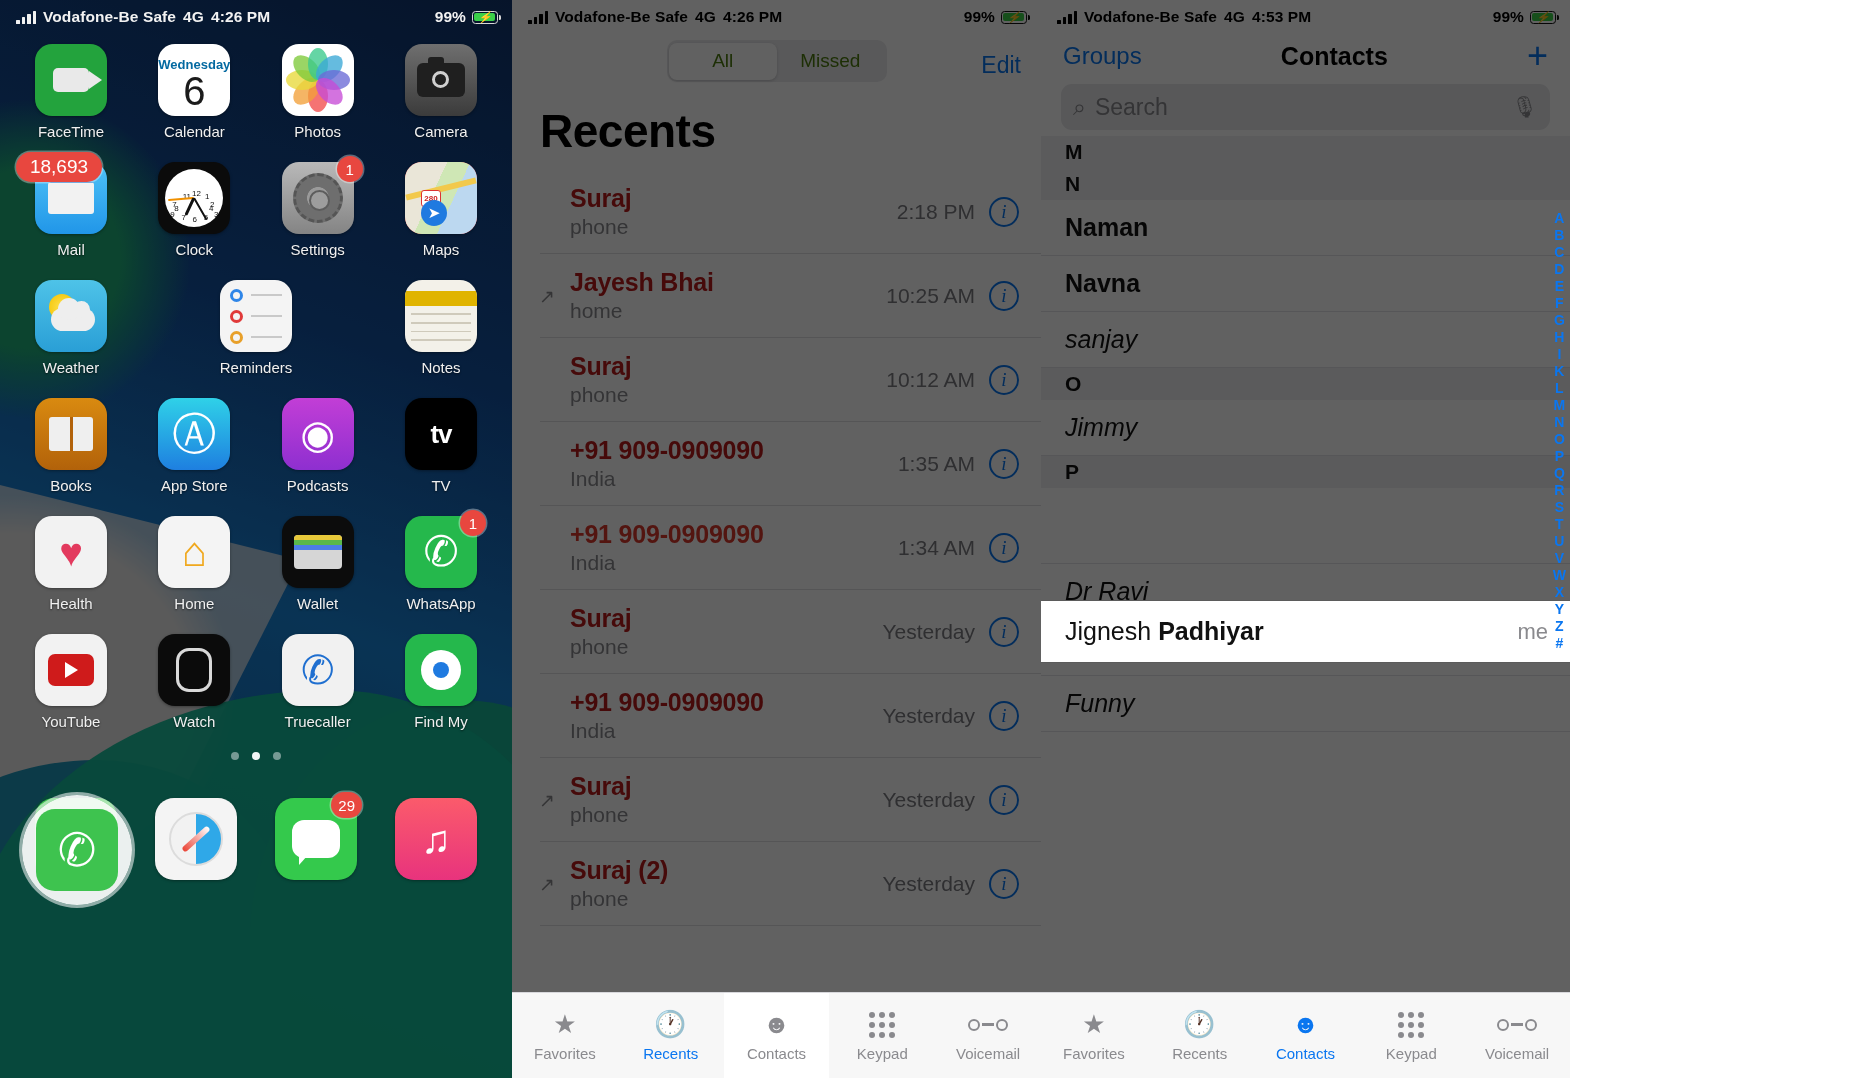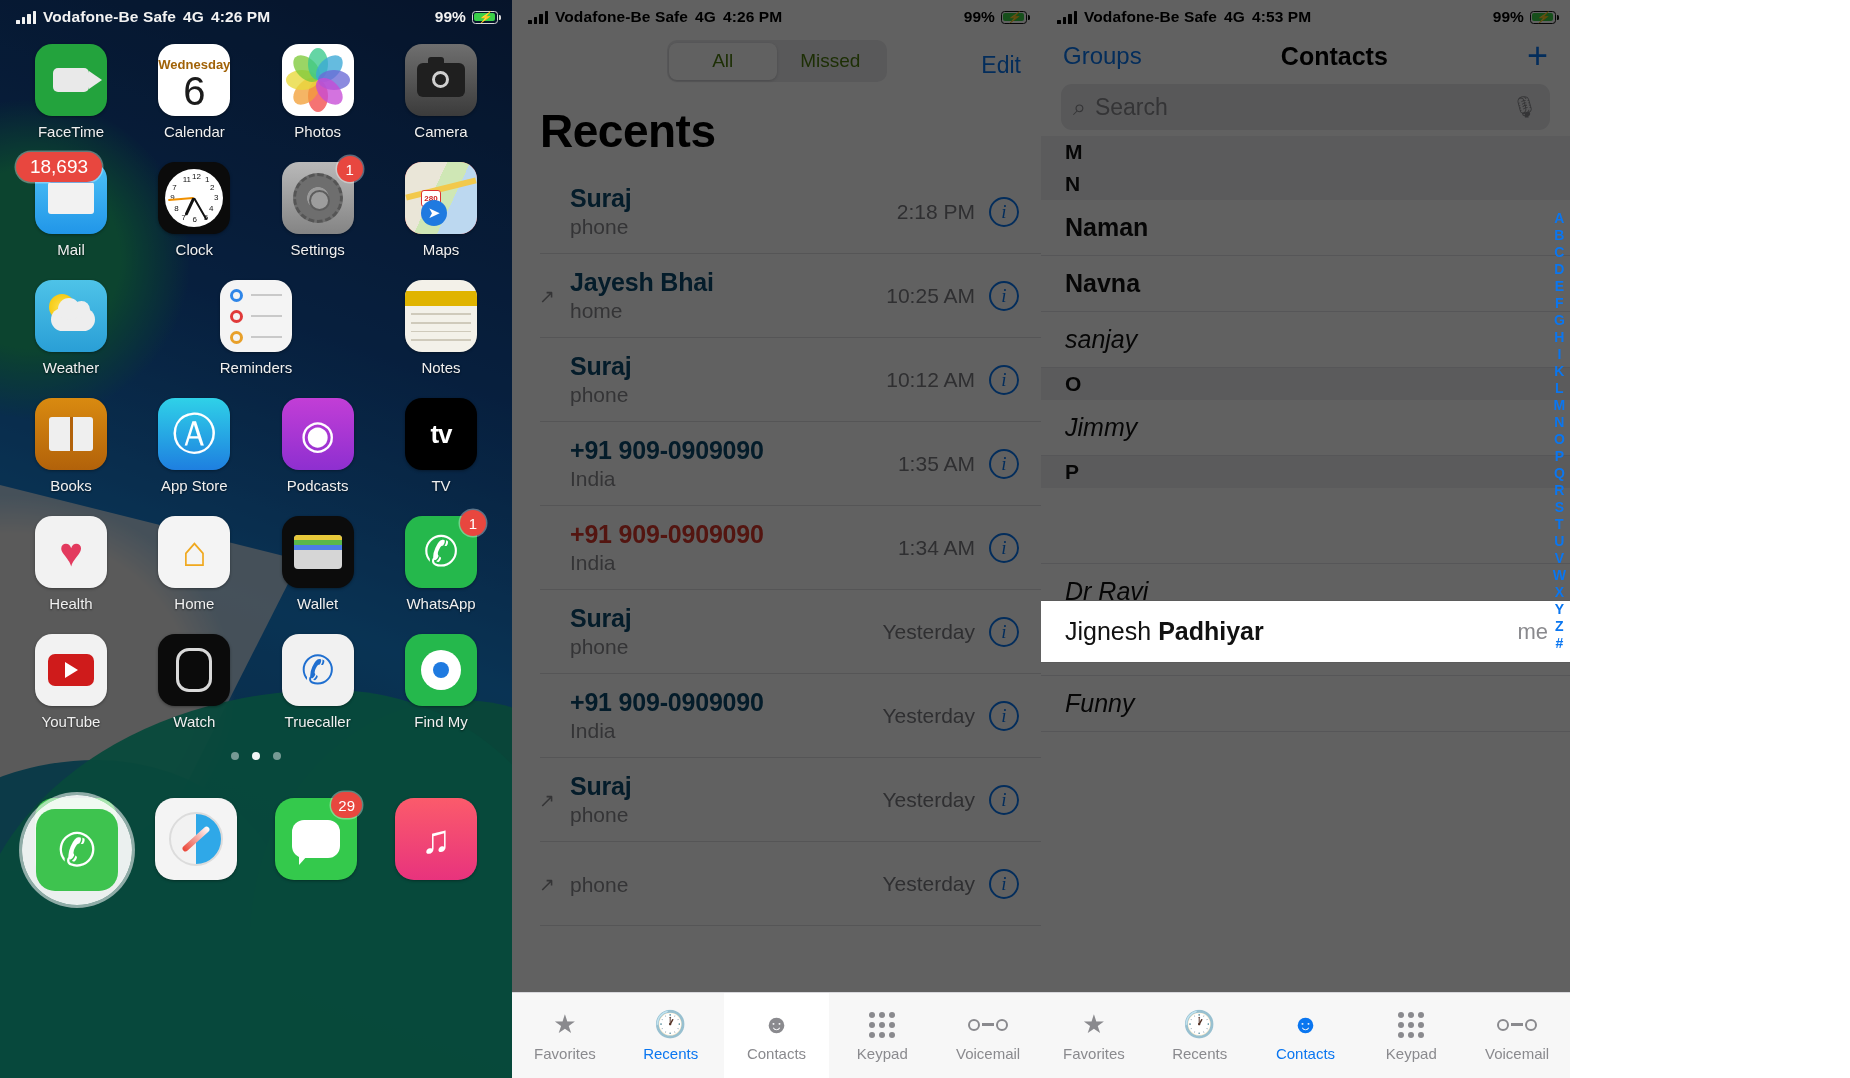--- a/index.html
+++ b/index.html
@@ -90,21 +90,21 @@
     box-shadow:0 0 0 1.5px rgba(255,255,255,.35);
   }
   .badge.wide{ left:-4px; right:auto; top:-10px; font-size:19px; height:30px; min-width:86px; border-radius:15px;}
 
   
   .ic-facetime{background:#23a33d;}
   .ic-facetime .cam{width:36px;height:24px;background:#e9e9e9;border-radius:5px;position:relative;}
   .ic-facetime .cam::after{content:"";position:absolute;right:-13px;top:3px;
     border-style:solid;border-width:9px 0 9px 13px;border-color:transparent transparent transparent #e9e9e9;}
   .ic-cal{background:#fff;flex-direction:column;}
-  .ic-cal .d{color:#a16207;font-size:13px;font-weight:700;margin-top:7px;}
+  .ic-cal .d{color:#0369a1;font-size:13px;font-weight:700;margin-top:7px;}
   .ic-cal .n{color:#1b1b1b;font-size:40px;font-weight:300;line-height:38px;}
   .ic-photos{background:#fff;}
   .ic-photos .flower{position:relative;width:52px;height:52px;}
   .ic-photos .flower b{position:absolute;left:50%;top:50%;width:20px;height:32px;
     border-radius:50%;opacity:.78;transform-origin:50% 0%;}
   .ic-camera{background:linear-gradient(#6f6f6f,#3b3b3b);}
   .ic-camera .body{width:48px;height:34px;background:#1f1f1f;border-radius:6px;position:relative;}
   .ic-camera .body::before{content:"";position:absolute;left:11px;top:-6px;width:16px;height:7px;
     background:#1f1f1f;border-radius:3px 3px 0 0;}
   .ic-camera .lens{width:17px;height:17px;border-radius:50%;border:3px solid #cfcfcf;
@@ -113,21 +113,21 @@
   .ic-mail .env{width:46px;height:32px;background:#f2f2f2;border-radius:3px;position:relative;overflow:hidden;}
   .ic-mail .env::after{content:"";position:absolute;left:-2px;top:-2px;width:50px;height:30px;
     border-top:3px solid #2f7fd0;border-radius:0 0 50% 50%/0 0 70% 70%;}
   .ic-clock{background:#0b0b0b;}
   .ic-clock .face{width:58px;height:58px;border-radius:50%;background:#fff;position:relative;}
   .ic-clock .hand{position:absolute;left:50%;top:50%;background:#111;transform-origin:50% 100%;border-radius:2px;}
   .ic-clock .h1{width:2.6px;height:19px;transform:translate(-50%,-100%) rotate(205deg);}
   .ic-clock .h2{width:2px;height:25px;transform:translate(-50%,-100%) rotate(150deg);}
   .ic-clock .h3{width:1.6px;height:26px;background:#f09000;transform:translate(-50%,-100%) rotate(265deg);}
   .ic-clock .nums{position:absolute;inset:0;font-size:8px;color:#111;}
-  .ic-clock .nums i{position:absolute;font-style:normal;}
+  .ic-clock .nums i{position:absolute;font-style:normal;margin-top:17px;}
   .ic-settings{background:linear-gradient(#b9b9b9,#848484);}
   .ic-settings .gear{width:50px;height:50px;border-radius:50%;
     background:radial-gradient(circle,#9a9a9a 0 34%,#6e6e6e 36% 100%);
     position:relative;border:3px dashed #555;}
   .ic-settings .gear::after{content:"";position:absolute;left:50%;top:50%;width:17px;height:17px;
     margin:-8.5px 0 0 -8.5px;border-radius:50%;background:#9d9d9d;border:2px solid #5d5d5d;}
   .ic-maps{background:#ef4444;overflow:hidden;}
   .ic-maps .m1{position:absolute;inset:0;background:
      linear-gradient(115deg,#eae6d8 0 40%,#cfe7b5 40% 62%,#bcd8f0 62% 100%);}
   .ic-maps .road{position:absolute;left:0;right:0;top:24px;height:6px;background:#f2c94c;transform:rotate(-14deg);}
@@ -240,21 +240,21 @@
   .bigtitle{font-size:46px;font-weight:700;color:#000;padding:18px 28px 12px;letter-spacing:-.5px;}
 
   .calllist{padding:0 0 0 28px;}
   .callrow{
     display:flex;align-items:center;min-height:84px;
     border-bottom:1px solid #dfdfe2;padding-right:22px;position:relative;
   }
   .callrow .arrow{position:absolute;left:-1px;top:50%;transform:translateY(-50%);
     color:#8a8a8e;font-size:19px;width:26px;}
   .callrow .txt{flex:1;padding-left:30px;}
-  .callrow .nm{font-size:25px;font-weight:700;color:#0c4a6e;letter-spacing:-.2px;}
+  .callrow .nm{font-size:25px;font-weight:700;color:#b91c1c;letter-spacing:-.2px;}
   .callrow .nm.missed{color:#d9372c;}
   .callrow .sub{font-size:21px;color:#8a8a8e;margin-top:2px;}
   .callrow .tm{font-size:21px;color:#7b7b80;margin-right:14px;white-space:nowrap;}
   .infob{
     width:30px;height:30px;border-radius:50%;border:2px solid #0a76f0;color:#0a76f0;
     display:flex;align-items:center;justify-content:center;font-size:19px;
     font-family:"Liberation Serif",serif;font-style:italic;flex:0 0 auto;
   }
 
   .tabbar{
@@ -693,20 +693,21 @@
           <div class="nm">Suraj</div>
           <div class="sub">phone</div>
         </div>
         <div class="tm">Yesterday</div>
         <div class="infob">i</div>
       </div>
 
       <div class="callrow">
         <div class="arrow">↗</div>
         <div class="txt">
+          <div class="nm">Suraj (2)</div>
           <div class="sub">phone</div>
         </div>
         <div class="tm">Yesterday</div>
         <div class="infob">i</div>
       </div>
 
     </div>
 
     <div class="dim"></div>
 

